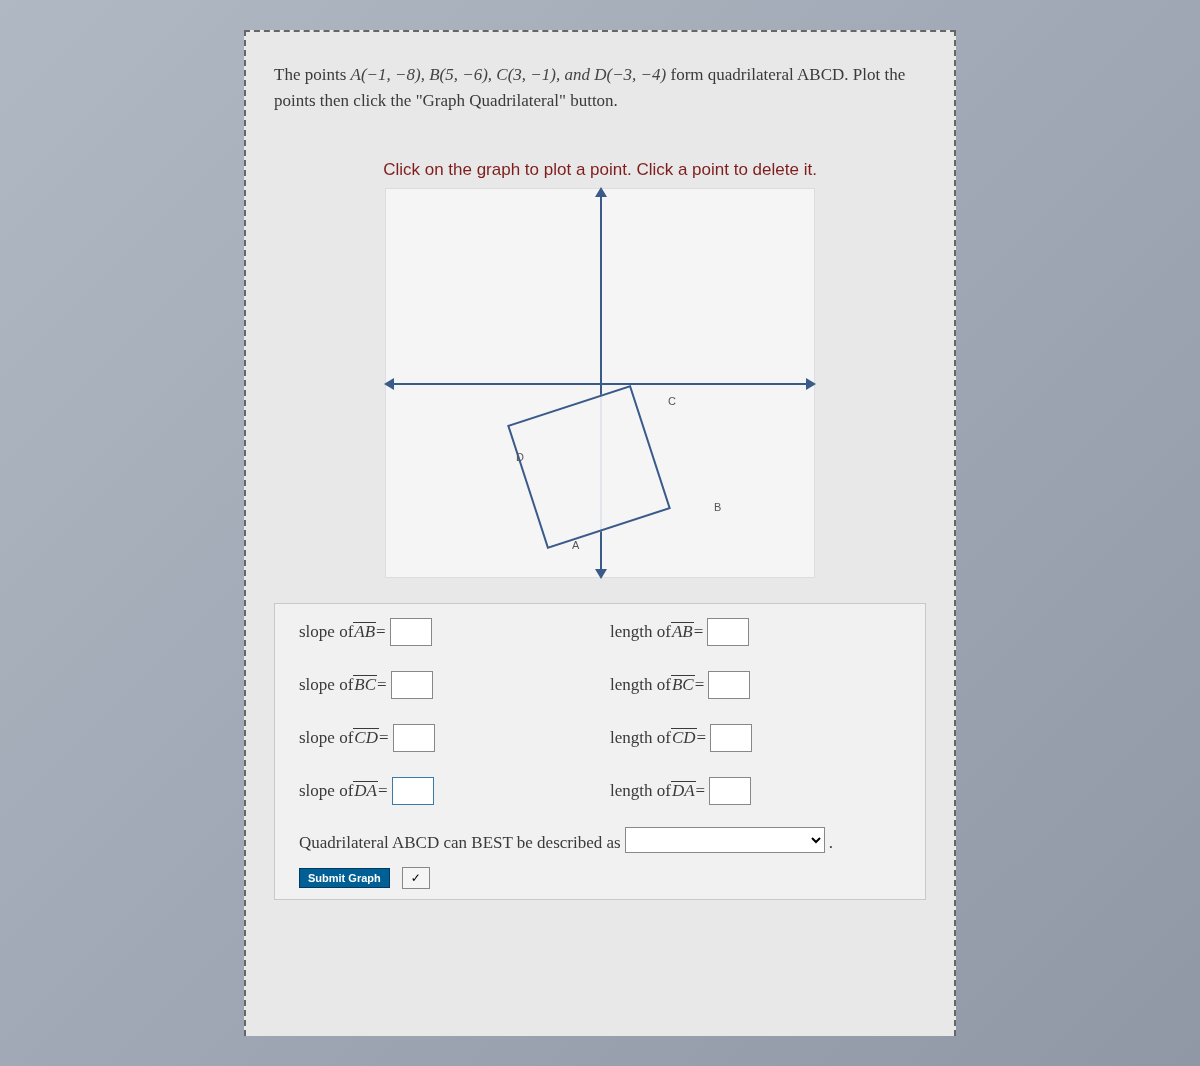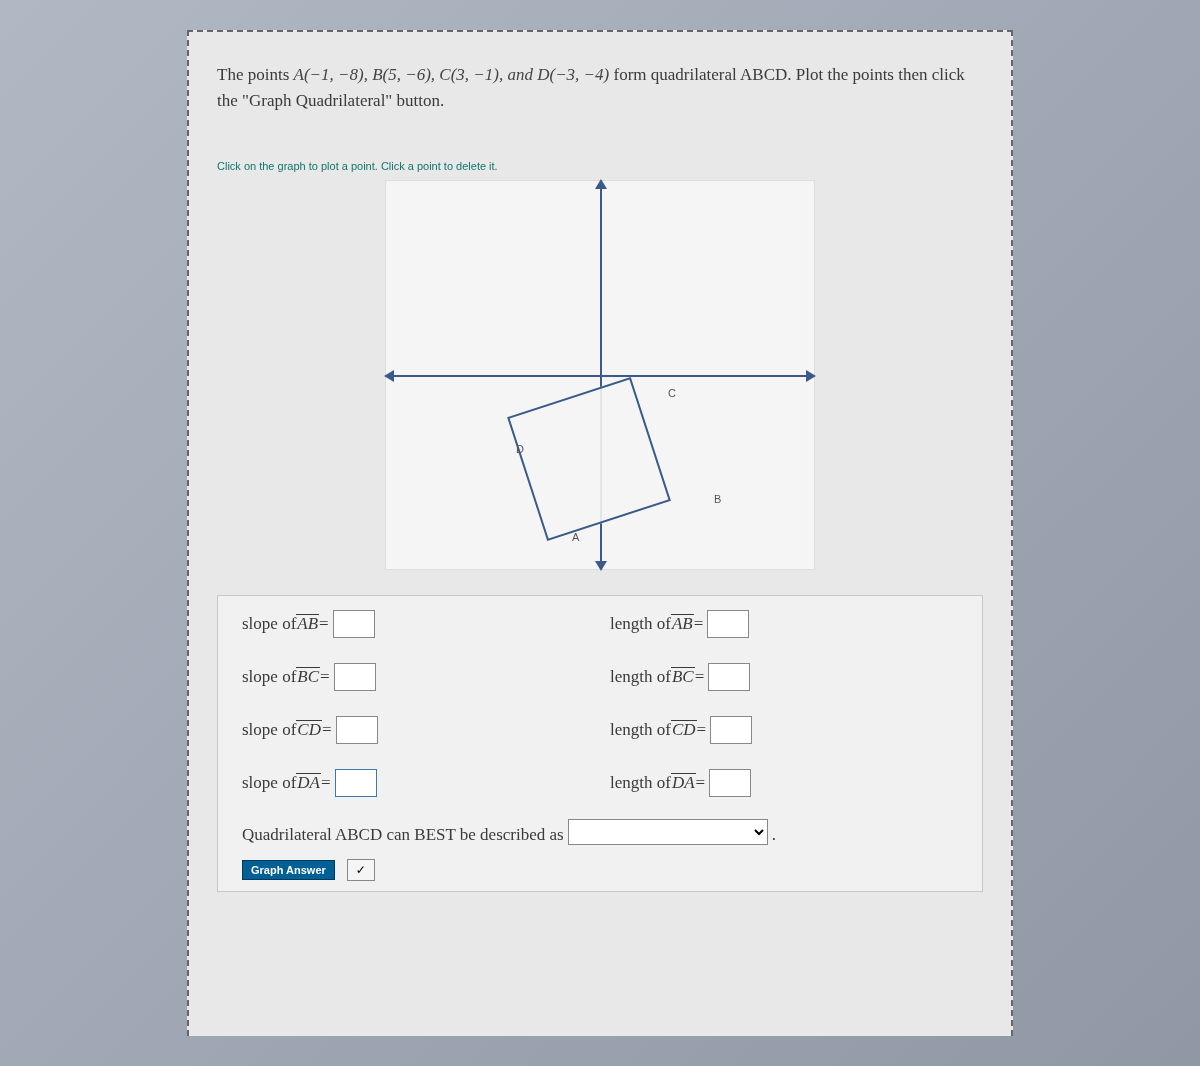--- a/index.html
+++ b/index.html
@@ -7,39 +7,39 @@
     width: 1200px;
     height: 1066px;
     background: linear-gradient(135deg, #b0b8c3 0%, #a0a8b5 50%, #9098a5 100%);
     font-family: Georgia, 'Times New Roman', serif;
     display: flex;
     justify-content: center;
     padding: 30px 0;
     overflow: hidden;
   }
   .worksheet {
-    width: 826px;
+    width: 712px;
     background: #e8e8e8;
     border: 2px dashed #666;
     border-bottom: none;
     padding: 30px 28px 0 28px;
     position: relative;
   }
   .problem-text {
     color: #3a3a3a;
     font-size: 17px;
     line-height: 1.55;
     margin-bottom: 45px;
     font-family: Georgia, serif;
   }
   .math-ital { font-style: italic; color: #444; }
   .instruction {
-    text-align: left;
-    color: #0f766e;
-    font-size: 11px;
+    text-align: center;
+    color: #7f1d1d;
+    font-size: 17px;
     margin-bottom: 8px;
     font-family: Verdana, sans-serif;
   }
   .graph-area {
     width: 430px;
     height: 390px;
     margin: 0 auto 25px auto;
     position: relative;
     background: #f5f5f5;
     border: 1px solid #ddd;
@@ -223,17 +223,17 @@
       </div>
     </div>
 
     <div class="classify-row">
       <span>Quadrilateral ABCD can BEST be described as</span>
       <select class="classify-select"></select>
       <span>.</span>
     </div>
 
     <div class="submit-row">
-      <button class="submit-btn">Graph Answer</button>
+      <button class="submit-btn">Submit Graph</button>
       <button class="check-btn">✓</button>
     </div>
   </div>
 </div>
 
 </body></html>

